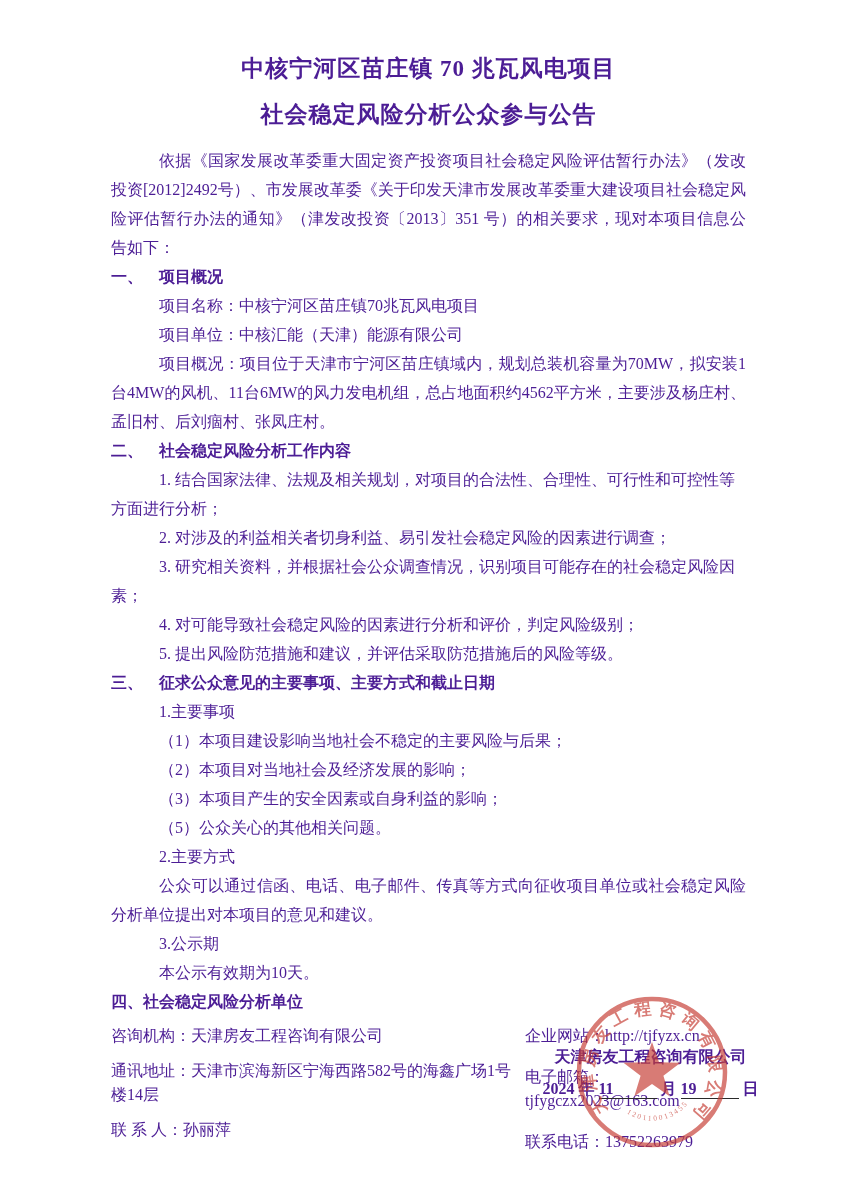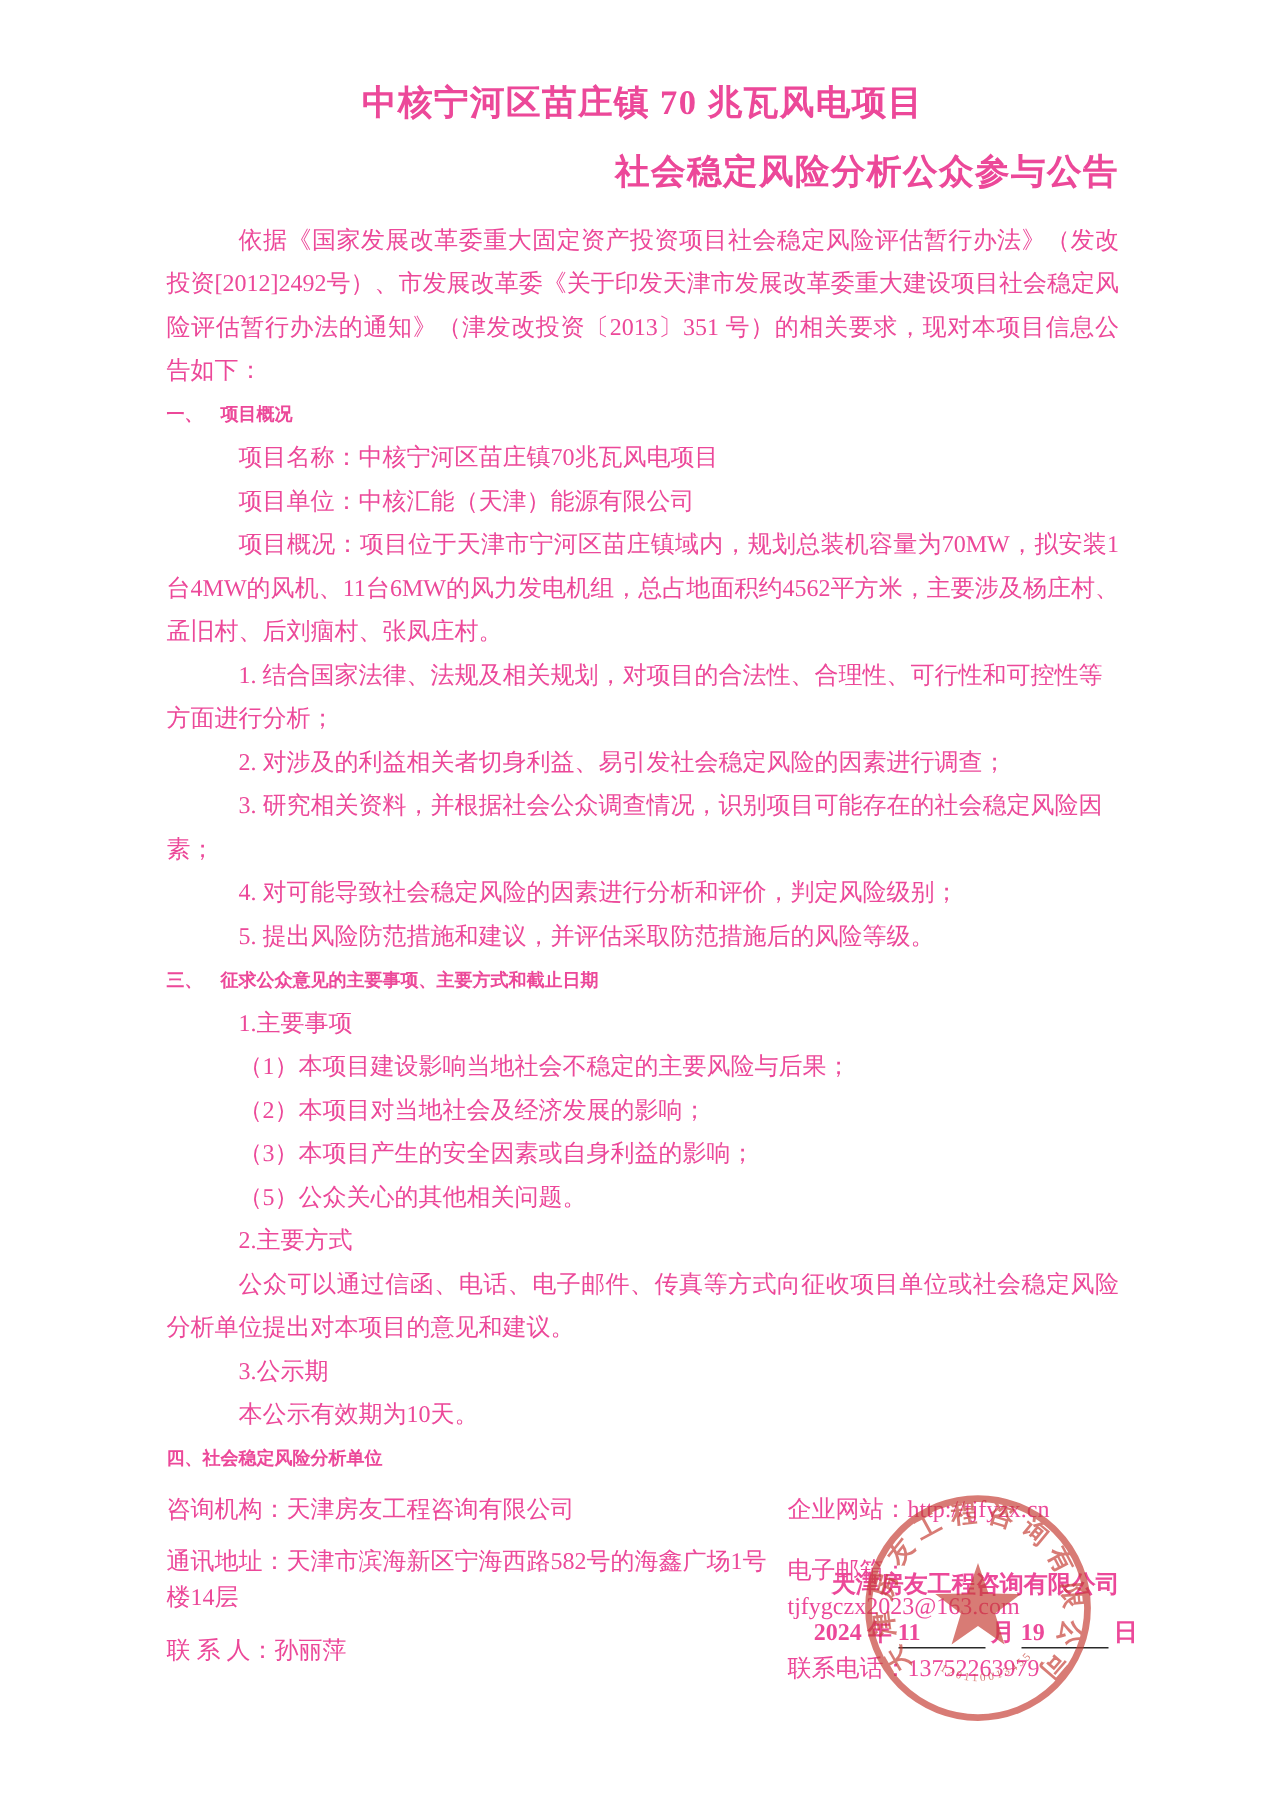--- a/index.html
+++ b/index.html
@@ -6,30 +6,30 @@
   .page {
     position:relative;
     width:765px; height:1200px;
     margin:0 auto;
     background:#ffffff;
     box-sizing:border-box;
     padding:40px 65px 0 65px;
     font-family:"Liberation Serif","DejaVu Serif",serif;
     font-size:16px;
     line-height:29px;
-    color:#ec4899;
+    color:#4c1d95;
     overflow:hidden;
   }
   .title { text-align:center; font-weight:bold; font-size:23px; line-height:34px; letter-spacing:1px; }
   .title.t1 { margin:12px 0 0 0; }
-  .title.t2 { margin:12px 0 14px 0;text-align:right; }
+  .title.t2 { margin:12px 0 14px 0; }
   p { margin:0; }
   .body-par { text-align:justify; text-indent:48px; }
   .line-ind { text-indent:48px; }
-  .sec-head { font-weight:bold; font-size:12px; }
+  .sec-head { font-weight:bold; font-size:16px; }
   .contact { display:flex; margin-top:8px; line-height:24px; }
   .contact .col-l { width:400px; }
   .contact .col-r { flex:1; padding-left:14px; }
   .contact .col-l p { margin:0 0 11px 0; }
   .contact .col-r p { margin:0 0 17px 0; }
   .sign-block {
     position:absolute; left:432px; top:1042px; width:345px;
     text-align:center; font-weight:bold; line-height:30px; z-index:2;
   }
   .date-line { margin-top:2px; }
@@ -51,20 +51,21 @@
   <div class="title t1">中核宁河区苗庄镇 70 兆瓦风电项目</div>
   <div class="title t2">社会稳定风险分析公众参与公告</div>
 
   <p class="body-par">依据《国家发展改革委重大固定资产投资项目社会稳定风险评估暂行办法》（发改投资[2012]2492号）、市发展改革委《关于印发天津市发展改革委重大建设项目社会稳定风险评估暂行办法的通知》（津发改投资〔2013〕351 号）的相关要求，现对本项目信息公告如下：</p>
 
   <p class="sec-head">一、　项目概况</p>
   <p class="line-ind">项目名称：中核宁河区苗庄镇70兆瓦风电项目</p>
   <p class="line-ind">项目单位：中核汇能（天津）能源有限公司</p>
   <p class="body-par">项目概况：项目位于天津市宁河区苗庄镇域内，规划总装机容量为70MW，拟安装1台4MW的风机、11台6MW的风力发电机组，总占地面积约4562平方米，主要涉及杨庄村、孟旧村、后刘痼村、张凤庄村。</p>
 
+  <p class="sec-head">二、　社会稳定风险分析工作内容</p>
   <p class="line-ind">1. 结合国家法律、法规及相关规划，对项目的合法性、合理性、可行性和可控性等方面进行分析；</p>
   <p class="line-ind">2. 对涉及的利益相关者切身利益、易引发社会稳定风险的因素进行调查；</p>
   <p class="line-ind">3. 研究相关资料，并根据社会公众调查情况，识别项目可能存在的社会稳定风险因素；</p>
   <p class="line-ind">4. 对可能导致社会稳定风险的因素进行分析和评价，判定风险级别；</p>
   <p class="line-ind">5. 提出风险防范措施和建议，并评估采取防范措施后的风险等级。</p>
 
   <p class="sec-head">三、　征求公众意见的主要事项、主要方式和截止日期</p>
   <p class="line-ind">1.主要事项</p>
   <p class="line-ind">（1）本项目建设影响当地社会不稳定的主要风险与后果；</p>
   <p class="line-ind">（2）本项目对当地社会及经济发展的影响；</p>

